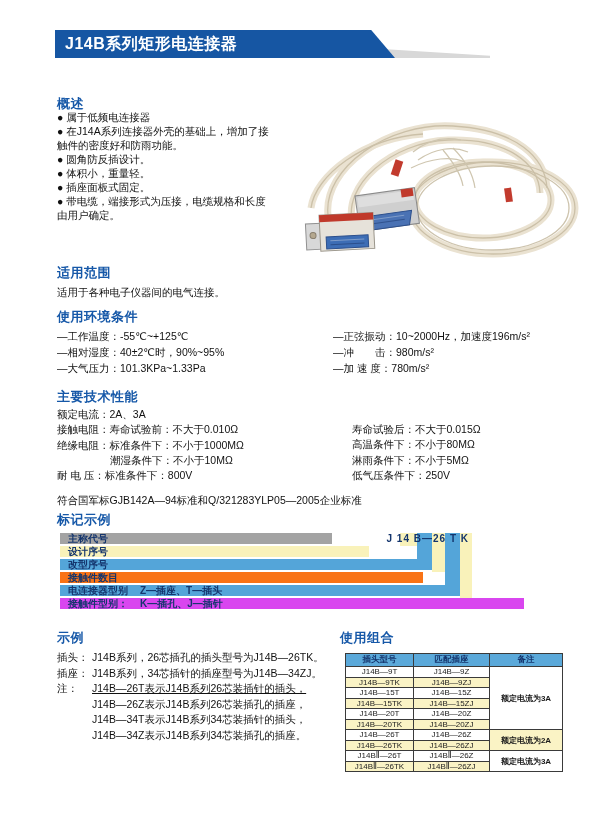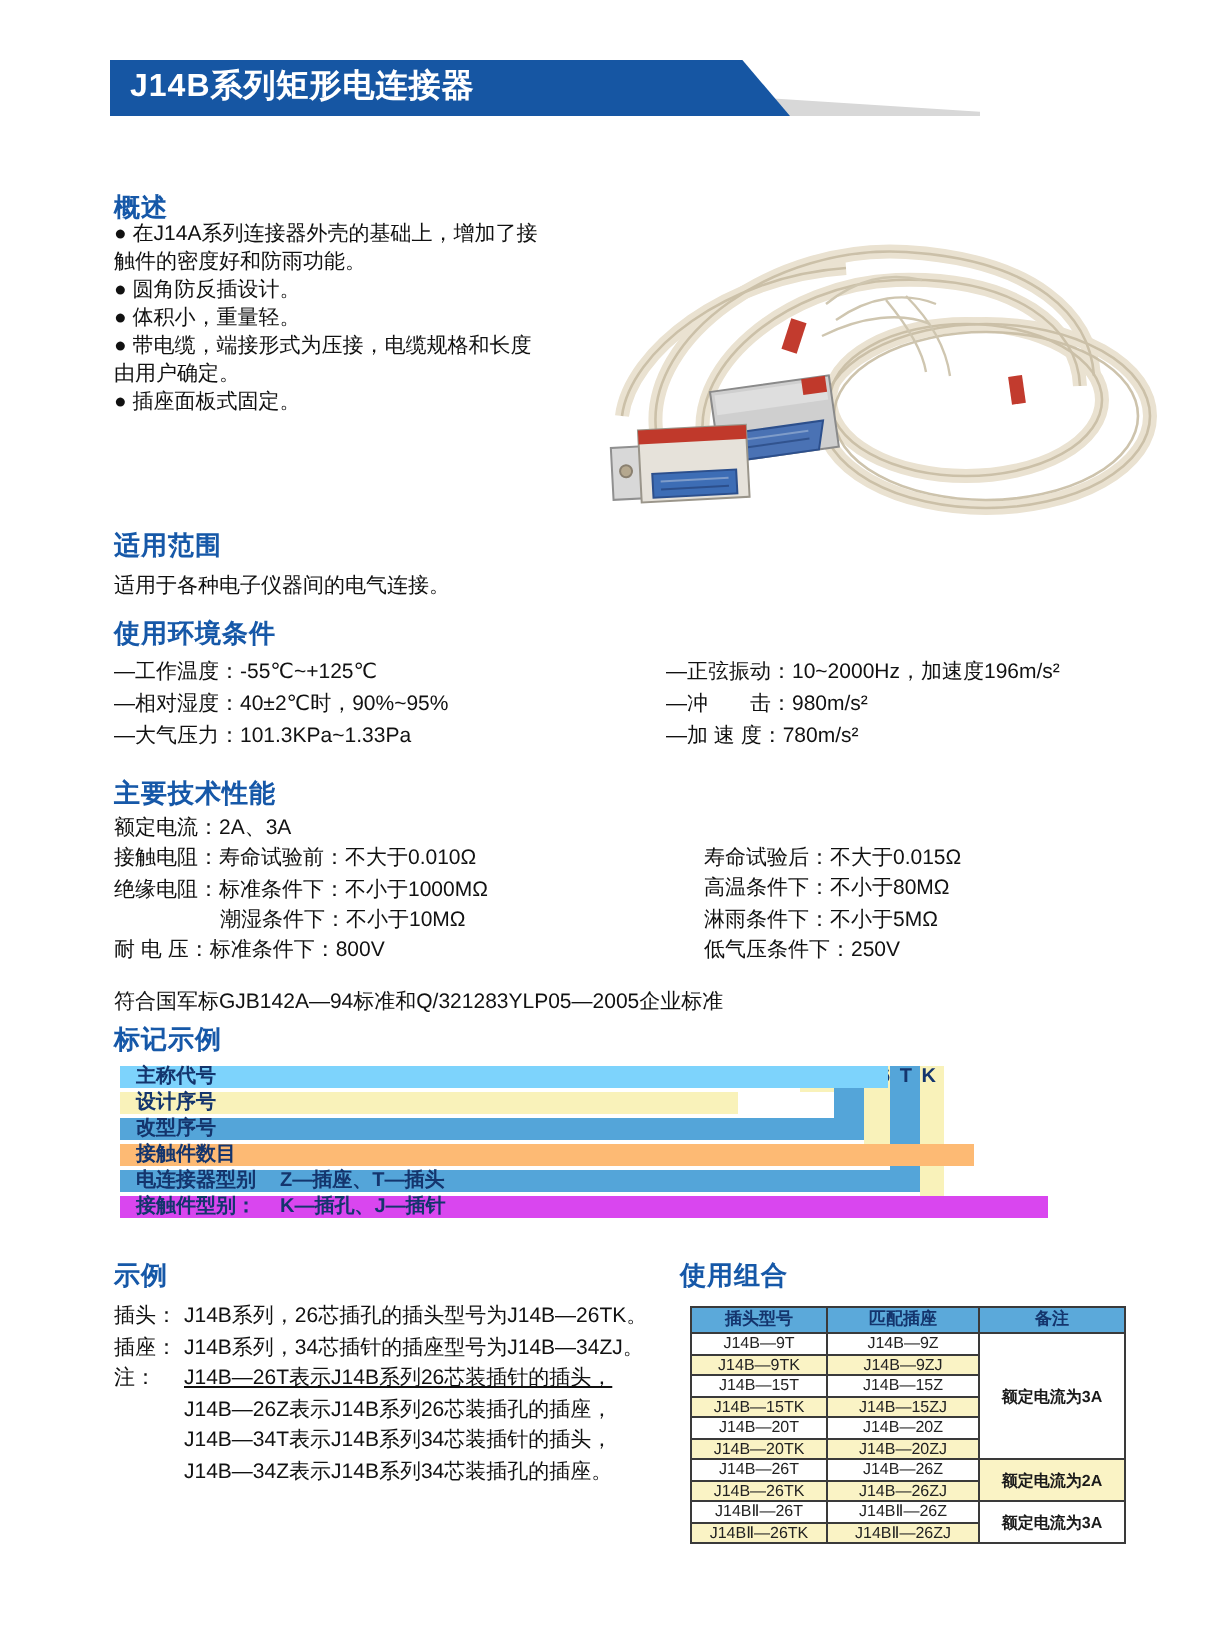--- a/index.html
+++ b/index.html
@@ -25,24 +25,24 @@
   .cond { line-height:16px; white-space:nowrap; }
   .perf { line-height:15.3px; white-space:nowrap; }
   .perf .indent { margin-left:53px; }
 
   
   .diagram { position:absolute; left:60px; top:533px; width:412px; height:77px; font-size:10px; }
   .mrow { position:absolute; height:11px; line-height:11px; font-weight:bold; color:#14356d;
     padding-left:8px; display:flex; }
   .mrow .mlabel { display:inline-block; min-width:72px; }
   .mrow .mnote { display:inline-block; }
-  .r1 { top:0;    width:384px; background:#7dd3fc; }
+  .r1 { top:0;    width:272px; background:#a3a3a3; }
   .r2 { top:13px; width:309px; background:#f9f2ba; }
   .r3 { top:26px; width:372px; background:#54a5d9; }
-  .r4 { top:39px; width:427px; background:#fdba74; }
+  .r4 { top:39px; width:363px; background:#f97316; }
   .r5 { top:52px; width:400px; background:#54a5d9; }
   .r6 { top:65px; width:464px; background:#d946ef; }
   .riser { position:absolute; top:0; }
   .riser.v2 { left:340px; width:17px; height:13px; background:#f9f2ba; }
   .riser.v3 { left:357px; width:15px; height:26px; background:#54a5d9; }
   .riser.v4 { left:372px; width:13px; height:39px; background:#f9f2ba; }
   .riser.v5 { left:385px; width:15px; height:52px; background:#54a5d9; }
   .riser.v6 { left:400px; width:12px; height:65px; background:#f9f2ba; }
   .mcode { position:absolute; top:0; right:3px; height:11px; line-height:11px;
     font-weight:bold; color:#14356d; letter-spacing:1px; }
@@ -115,25 +115,26 @@
       <rect x="14" y="0" width="54" height="36" fill="#e6e2da" stroke="#9a958a" stroke-width="1"></rect>
       <rect x="14" y="0" width="54" height="7" fill="#c0392b"></rect>
       <rect x="20" y="22" width="42" height="12" fill="#3d6db5" stroke="#2c4f8c"></rect>
       <line x1="24" y1="26" x2="58" y2="26" stroke="#7f9cc9" stroke-width="1"></line>
       <line x1="24" y1="30" x2="58" y2="30" stroke="#2c4f8c" stroke-width="1"></line>
     </g>
   </svg>
 
   <div class="sec-h" style="left:57px; top:95px;">概述</div>
   <div id="overview-list">
+      <div class="bullet">● 属于低频电连接器</div>
       <div class="bullet">● 在J14A系列连接器外壳的基础上，增加了接触件的密度好和防雨功能。</div>
       <div class="bullet">● 圆角防反插设计。</div>
       <div class="bullet">● 体积小，重量轻。</div>
+      <div class="bullet">● 插座面板式固定。</div>
       <div class="bullet">● 带电缆，端接形式为压接，电缆规格和长度由用户确定。</div>
-      <div class="bullet">● 插座面板式固定。</div>
     </div>
 
   <div class="sec-h" style="left:57px; top:264px;">适用范围</div>
   <div class="txt" style="left:57px; top:286px;">适用于各种电子仪器间的电气连接。</div>
 
   <div class="sec-h" style="left:57px; top:308px;">使用环境条件</div>
   <div id="env-left" class="txt cond" style="left:57px;  top:328px;">
       <div>—工作温度：-55℃~+125℃</div>
       <div>—相对湿度：40±2℃时，90%~95%</div>
       <div>—大气压力：101.3KPa~1.33Pa</div>

